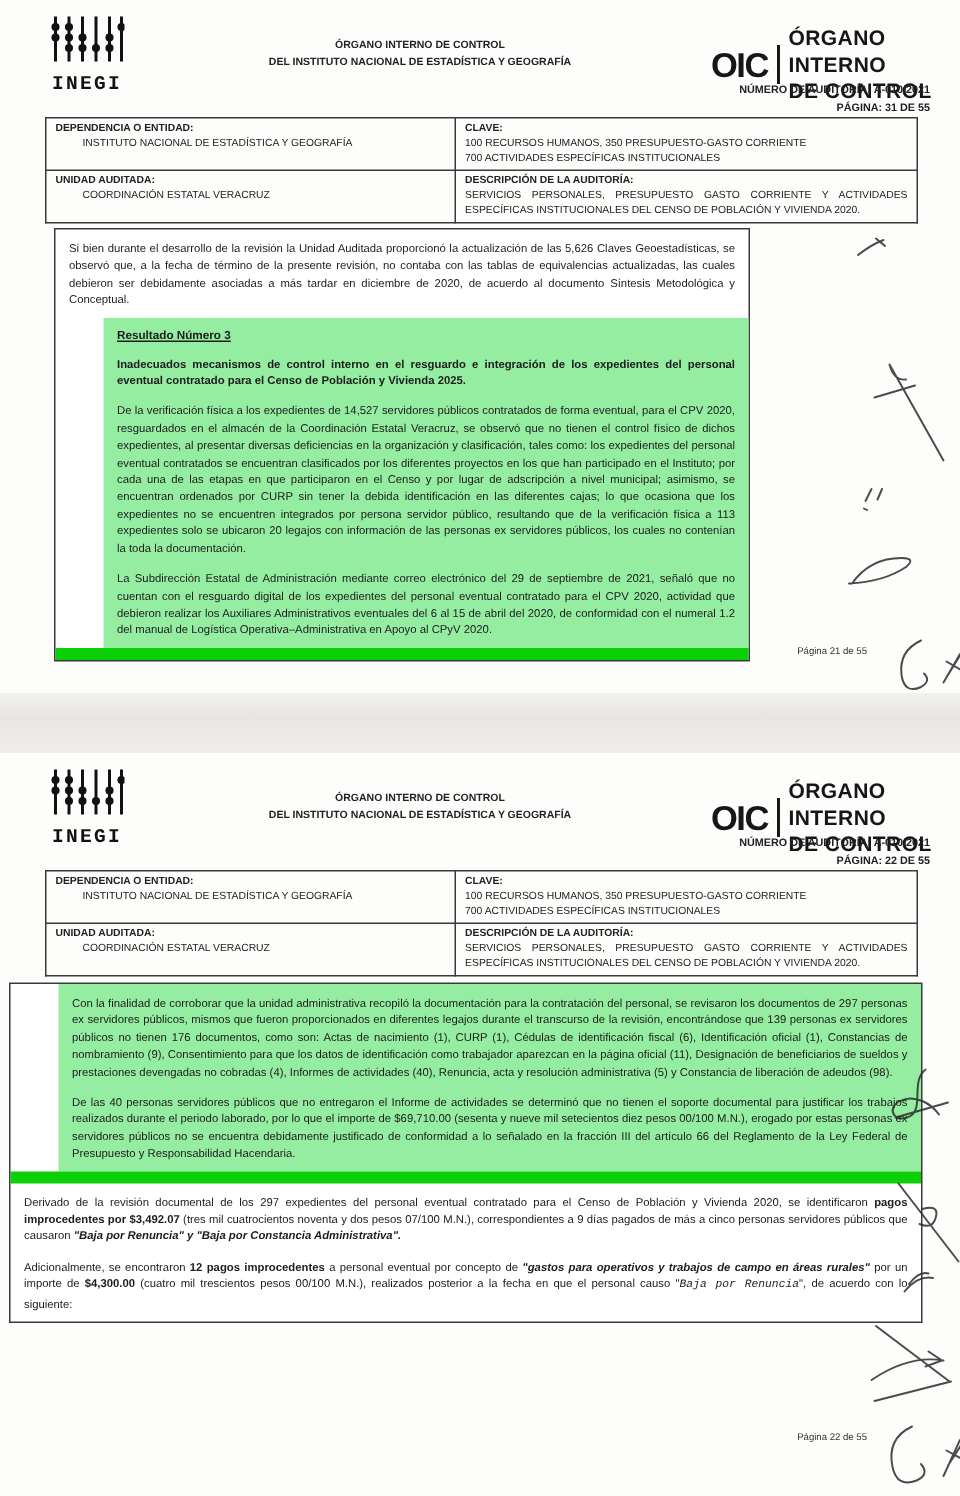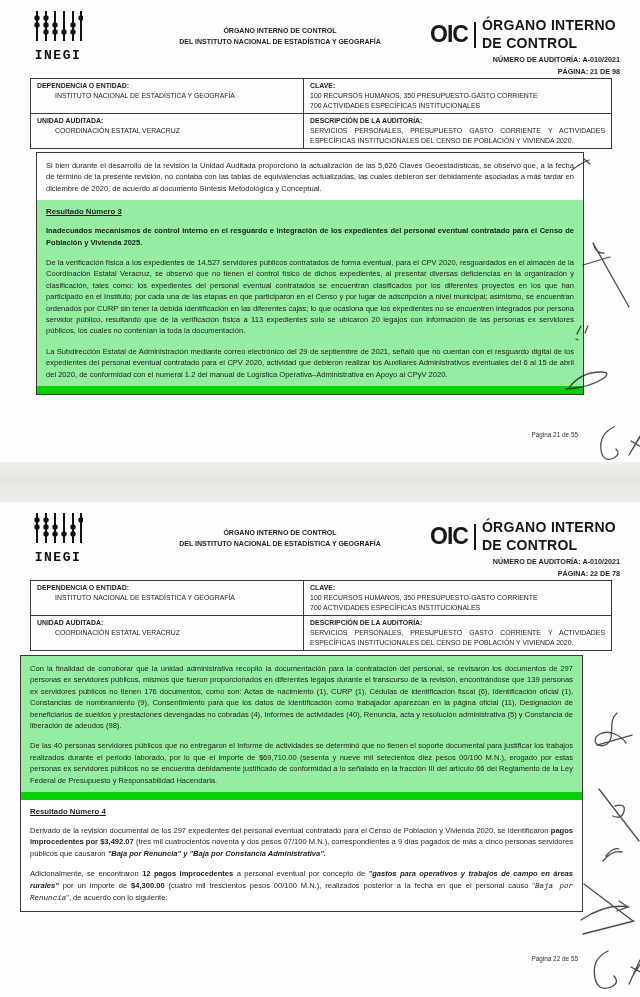--- a/index.html
+++ b/index.html
@@ -16,45 +16,45 @@
               background:linear-gradient(#f2f1ee, #e8e6e1 40%, #efeeeb); }
   #page2 { top:502px; height:495px; }
 
   
   .hdr { position:absolute; left:0; top:0; width:640px; height:78px; }
   .inegi-logo { position:absolute; left:30px; top:10px; width:56px; text-align:center;font-family:Liberation Mono, monospace; }
   .inegi-word { font-size:13px; font-weight:bold; letter-spacing:1.5px; color:#111; margin-top:1px; }
   .hdr-title { position:absolute; left:130px; top:26px; width:300px; text-align:center;
                font-size:7px; font-weight:bold; line-height:1.55; color:#222; }
   .oic-logo { position:absolute; left:430px; top:17px; display:flex; align-items:center; gap:6px; }
-  .oic-acronym { font-size:23px; font-weight:900; letter-spacing:-1px; color:#161616; line-height:1; }
+  .oic-acronym { font-size:23px; font-weight:900; letter-spacing:-1px; color:#161616; line-height:1;margin-left:44px; }
   .oic-divider { width:2px; height:26px; background:#161616; }
   .oic-name { font-size:14px; font-weight:900; line-height:1.25; color:#161616; letter-spacing:.3px; }
   .audit-meta { position:absolute; right:20px; top:54px; text-align:right;
                 font-size:7.2px; font-weight:bold; line-height:1.6; color:#222; }
   .page-label { font-weight:bold; }
 
   
   .info-table { position:absolute; left:30px; width:582px; border-collapse:collapse;
                 font-size:6.9px; line-height:1.45; color:#222; table-layout:fixed; }
   #page1 .info-table { top:78px; }
   #page2 .info-table { top:78px; }
   .info-table td { border:1.4px solid #3a3a3a; padding:2px 6px; vertical-align:top; }
   .info-table .c1 { width:47%; }
   .cell-label { font-weight:bold; }
   .cell-indent { padding-left:18px; }
   .desc-just { text-align:justify; }
 
   
   .content-box { position:absolute; border:1.4px solid #3a3a3a; background:#fff; }
-  #page1 .content-box { left:36px; top:152px; width:548px; }
-  #page2 .content-box { left:20px; top:153px; width:563px; }
+  #page1 .content-box { left:36px; top:152px; width:464px; }
+  #page2 .content-box { left:6px; top:153px; width:609px; }
   .para { font-size:7.55px; line-height:11.4px; text-align:justify; color:#1c1c1c; }
   .pad { padding:7px 9px 6px 9px; }
-  .green-hl { background:#94eda0; }
+  .green-hl { background:#94eda0;margin-left:32px; }
   .green-bar { height:8px; background:#0bd007; }
   .rtitle { font-weight:bold; text-decoration:underline; font-size:7.8px; margin-bottom:9px; }
   .rheading { font-weight:bold; margin-bottom:9px; }
   .mb { margin-bottom:9px; }
   .b { font-weight:bold; }
   .bi { font-weight:bold; font-style:italic; }
   .i { font-style:italic;font-family:Liberation Mono, monospace; }
 
   .page-footer { position:absolute; font-size:6.4px; color:#333; }
   #footer-p1 { right:62px; top:431px; }
@@ -102,21 +102,21 @@
     <div class="oic-logo">
       <span class="oic-acronym">OIC</span>
       <span class="oic-divider"></span>
       <span class="oic-name">
         <div>ÓRGANO INTERNO</div>
         <div>DE CONTROL</div>
       </span>
     </div>
     <div class="audit-meta">
       <div>NÚMERO DE AUDITORÍA: A-010/2021</div>
-      <div class="page-label">PÁGINA: 21 DE 98</div>
+      <div class="page-label">PÁGINA: 31 DE 55</div>
     </div>
   </div>
 
   <table class="info-table">
     <tbody>
         <tr>
       <td class="c1">
         <div class="cell-label">DEPENDENCIA O ENTIDAD:</div>
         <div class="cell-indent">INSTITUTO NACIONAL DE ESTADÍSTICA Y GEOGRAFÍA</div>
       </td>
@@ -192,21 +192,21 @@
     <div class="oic-logo">
       <span class="oic-acronym">OIC</span>
       <span class="oic-divider"></span>
       <span class="oic-name">
         <div>ÓRGANO INTERNO</div>
         <div>DE CONTROL</div>
       </span>
     </div>
     <div class="audit-meta">
       <div>NÚMERO DE AUDITORÍA: A-010/2021</div>
-      <div class="page-label">PÁGINA: 22 DE 78</div>
+      <div class="page-label">PÁGINA: 22 DE 55</div>
     </div>
   </div>
 
   <table class="info-table">
     <tbody>
         <tr>
       <td class="c1">
         <div class="cell-label">DEPENDENCIA O ENTIDAD:</div>
         <div class="cell-indent">INSTITUTO NACIONAL DE ESTADÍSTICA Y GEOGRAFÍA</div>
       </td>
@@ -229,21 +229,20 @@
   </tbody>
     </table>
 
   <div class="content-box">
     <div class="green-hl pad">
       <p class="para mb">Con la finalidad de corroborar que la unidad administrativa recopiló la documentación para la contratación del personal, se revisaron los documentos de 297 personas ex servidores públicos, mismos que fueron proporcionados en diferentes legajos durante el transcurso de la revisión, encontrándose que 139 personas ex servidores públicos no tienen 176 documentos, como son: Actas de nacimiento (1), CURP (1), Cédulas de identificación fiscal (6), Identificación oficial (1), Constancias de nombramiento (9), Consentimiento para que los datos de identificación como trabajador aparezcan en la página oficial (11), Designación de beneficiarios de sueldos y prestaciones devengadas no cobradas (4), Informes de actividades (40), Renuncia, acta y resolución administrativa (5) y Constancia de liberación de adeudos (98).</p>
       <p class="para">De las 40 personas servidores públicos que no entregaron el Informe de actividades se determinó que no tienen el soporte documental para justificar los trabajos realizados durante el periodo laborado, por lo que el importe de $69,710.00 (sesenta y nueve mil setecientos diez pesos 00/100 M.N.), erogado por estas personas ex servidores públicos no se encuentra debidamente justificado de conformidad a lo señalado en la fracción III del artículo 66 del Reglamento de la Ley Federal de Presupuesto y Responsabilidad Hacendaria.</p>
     </div>
     <div class="green-bar"></div>
     <div class="pad">
-      <div class="rtitle">Resultado Número 4</div>
       <p class="para mb"><span>Derivado de la revisión documental de los 297 expedientes del personal eventual contratado para el Censo de Población y Vivienda 2020, se identificaron </span><span class="b">pagos improcedentes por $3,492.07</span><span> (tres mil cuatrocientos noventa y dos pesos 07/100 M.N.), correspondientes a 9 días pagados de más a cinco personas servidores públicos que causaron </span><span class="bi">"Baja por Renuncia" y "Baja por Constancia Administrativa".</span></p>
       <p class="para"><span>Adicionalmente, se encontraron </span><span class="b">12 pagos improcedentes</span><span> a personal eventual por concepto de </span><span class="bi">"gastos para operativos y trabajos de campo en áreas rurales"</span><span> por un importe de </span><span class="b">$4,300.00</span><span> (cuatro mil trescientos pesos 00/100 M.N.), realizados posterior a la fecha en que el personal causo "</span><span class="i">Baja por Renuncia</span><span>", de acuerdo con lo siguiente:</span></p>
     </div>
   </div>
 
   <div class="page-footer" id="footer-p2">Página 22 de 55</div>
 </div>
 
 <svg id="ink" viewBox="0 0 640 997">
 

